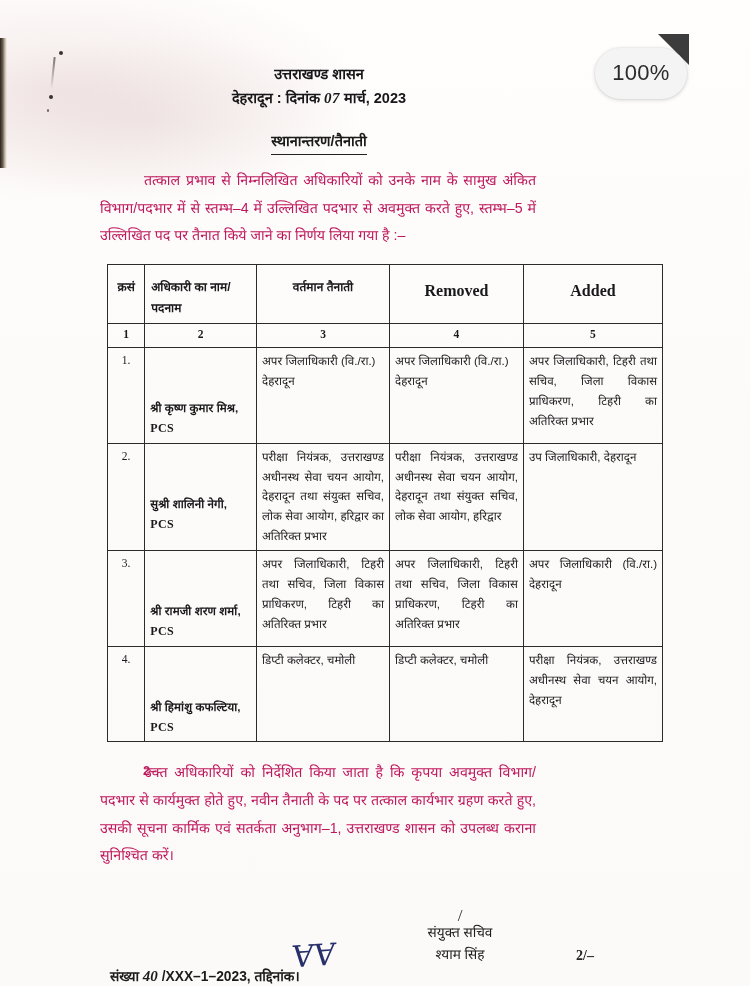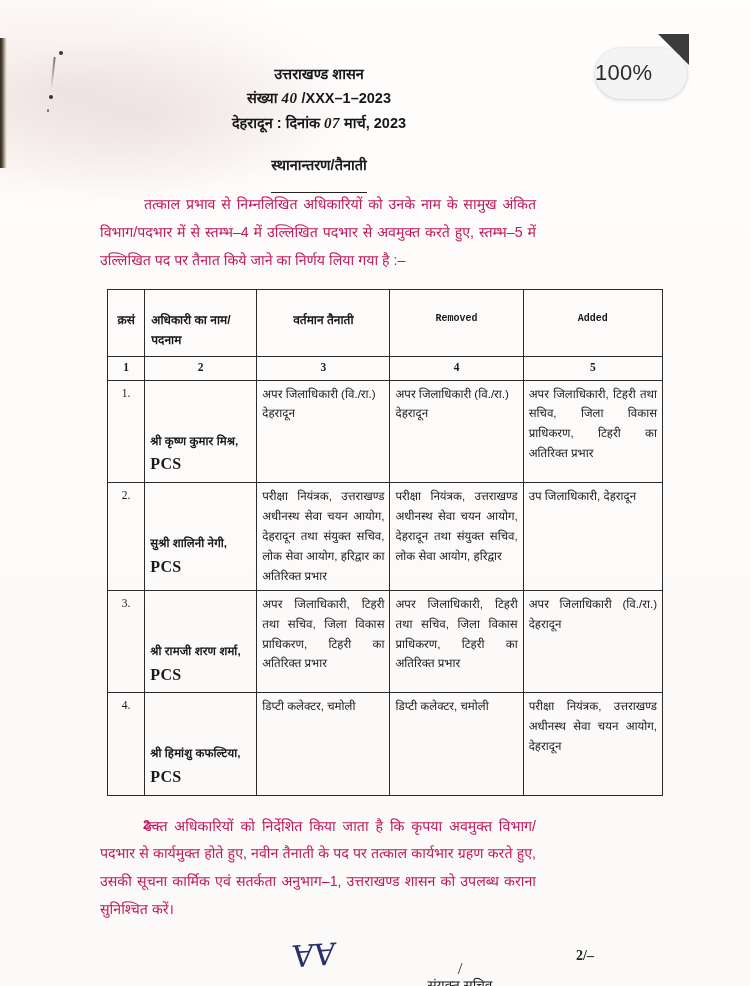--- a/index.html
+++ b/index.html
@@ -61,21 +61,21 @@
     pointer-events: none;
   }
 
   
   .zoom-badge {
     position: absolute;
     right: 63px;
     top: 48px;
     min-width: 92px;
     padding: 12px 0 13px;
-    text-align: left;
+    text-align: center;
     background: #f4f4f4;
     border-radius: 26px;
     box-shadow: 0 1px 4px rgba(0,0,0,0.16), 0 0 0 1px rgba(0,0,0,0.03);
     font-size: 22px;
     color: #2b2b2b;
     letter-spacing: .3px;
     z-index: 9;
   }
 
   
@@ -105,21 +105,21 @@
   }
 
   .subject {
     text-align: center;
     margin-top: 19px;
     font-size: 14.5px;
     font-weight: 600;
   }
   .subject span {
     border-bottom: 1.4px solid #222;
-    padding-bottom: 19px;
+    padding-bottom: 5px;
   }
 
   .para {
     margin: 17px 102px 0 100px;
     font-size: 14.2px;
     line-height: 1.95;
     text-align: justify;
     text-justify: inter-word;
     font-weight: 500;
     color: #be185d;
@@ -150,26 +150,26 @@
   table.order-table th {
     border: 1px solid #2b2b2b;
     vertical-align: top;
     padding: 3px 5px 4px;
     font-weight: 500;
     color: #19191c;
   }
   table.order-table th {
     text-align: center;
     font-weight: 600;
-    padding: 20px 4px 5px;
+    padding: 12px 4px 5px;
   }
   th.head-hi { font-size: 12px; }
   th.head-en {
-    font-family: Liberation Mono, monospace;
-    font-size: 10px;
+    font-family: Liberation Serif, serif;
+    font-size: 16px;
     font-weight: 700;
   }
   th.head-hi.left { text-align: left; padding-left: 6px; margin-top: 32px; }
   tr.colnum td {
     text-align: center;
     font-family: "Liberation Serif", "DejaVu Serif", serif;
     font-weight: 700;
     font-size: 11.5px;
     padding: 1px 3px 2px;
   }
@@ -187,21 +187,21 @@
   .offname {
     font-weight: 700;
     display: block;
     letter-spacing: .1px;
     margin-top: 47px;
   }
   .pcs {
     display: block;
     font-family: "Liberation Serif", "DejaVu Serif", serif;
     font-weight: 700;
-    font-size: 16px;
+    font-size: 12px;
     letter-spacing: .4px;
   }
   .just { text-align: justify; text-justify: inter-word; }
   td.tall-1 { height: 62px; }
   td.tall-2 { height: 84px; }
   td.tall-3 { height: 78px; }
   td.tall-4 { height: 56px; }
 
   
   .sign-block {
@@ -275,25 +275,20 @@
   <div class="smudge-dot d3"></div>
   <div class="smudge-tail"></div>
   <div class="corner-fold"></div>
 
   <div class="zoom-badge">100%</div>
 
   <div class="doc">
 
     <div class="letterhead">
       <div class="ln">उत्तराखण्ड शासन</div>
-      <div class="ln">
-        <span>संख्या</span>
-        <span class="hw">40</span>
-        <span>/XXX–1–2023</span>
-      </div>
       <div class="ln">
         <span>देहरादून : दिनांक</span>
         <span class="hw">07</span>
         <span>मार्च, 2023</span>
       </div>
     </div>
 
     <div class="subject">
       <span>स्थानान्तरण/तैनाती</span>
     </div>

